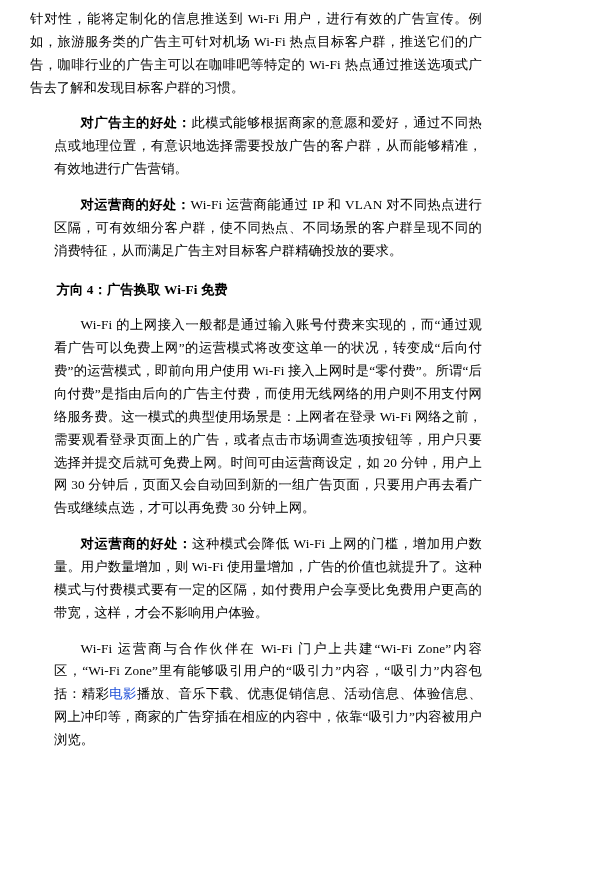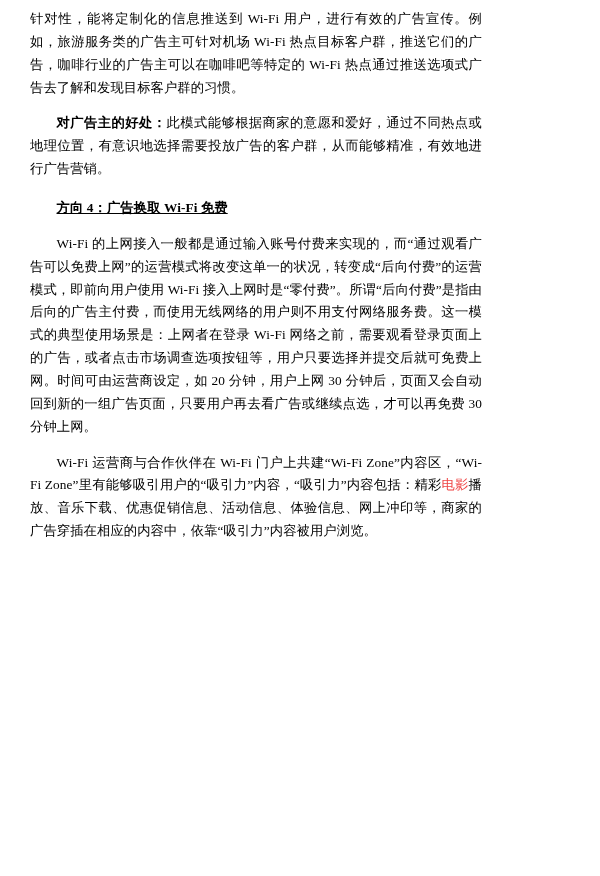--- a/index.html
+++ b/index.html
@@ -24,49 +24,51 @@
   p {
     margin: 0 0 13px 0;
     font-size: 13.3px;
     line-height: 1.72;
     text-align: justify;
     text-justify: inter-ideograph;
     letter-spacing: 0.1px;
   }
   p.indent {
     text-indent: 2em;
+    margin-left: 24px;
   }
   .heading {
     margin: 16px 0 13px 0;
     text-indent: 2em;
     font-size: 13.3px;
     font-weight: bold;
     line-height: 1.72;
-    text-decoration: underline;
   }
   .b {
     font-weight: bold;
   }
   .link {
-    color: #ef4444;
+    color: #1d4ed8;
     text-decoration: none;
   }
 </style>
 </head>
 <body>
 
 <div class="page">
 
   <p class="paragraph">针对性，能将定制化的信息推送到 Wi-Fi 用户，进行有效的广告宣传。例如，旅游服务类的广告主可针对机场 Wi-Fi 热点目标客户群，推送它们的广告，咖啡行业的广告主可以在咖啡吧等特定的 Wi-Fi 热点通过推送选项式广告去了解和发现目标客户群的习惯。</p>
 
   <p class="paragraph indent"><span class="b">对广告主的好处：</span><span>此模式能够根据商家的意愿和爱好，通过不同热点或地理位置，有意识地选择需要投放广告的客户群，从而能够精准，有效地进行广告营销。</span></p>
 
+  <p class="paragraph indent"><span class="b">对运营商的好处：</span><span>Wi-Fi 运营商能通过 IP 和 VLAN 对不同热点进行区隔，可有效细分客户群，使不同热点、不同场景的客户群呈现不同的消费特征，从而满足广告主对目标客户群精确投放的要求。</span></p>
 
   <p class="heading">方向 4：广告换取 Wi-Fi 免费</p>
 
   <p class="paragraph indent">Wi-Fi 的上网接入一般都是通过输入账号付费来实现的，而“通过观看广告可以免费上网”的运营模式将改变这单一的状况，转变成“后向付费”的运营模式，即前向用户使用 Wi-Fi 接入上网时是“零付费”。所谓“后向付费”是指由后向的广告主付费，而使用无线网络的用户则不用支付网络服务费。这一模式的典型使用场景是：上网者在登录 Wi-Fi 网络之前，需要观看登录页面上的广告，或者点击市场调查选项按钮等，用户只要选择并提交后就可免费上网。时间可由运营商设定，如 20 分钟，用户上网 30 分钟后，页面又会自动回到新的一组广告页面，只要用户再去看广告或继续点选，才可以再免费 30 分钟上网。</p>
 
 
+  <p class="paragraph indent"><span class="b">对运营商的好处：</span><span>这种模式会降低 Wi-Fi 上网的门槛，增加用户数量。用户数量增加，则 Wi-Fi 使用量增加，广告的价值也就提升了。这种模式与付费模式要有一定的区隔，如付费用户会享受比免费用户更高的带宽，这样，才会不影响用户体验。</span></p>
 
 
   <p class="paragraph indent"><span>Wi-Fi 运营商与合作伙伴在 Wi-Fi 门户上共建“Wi-Fi Zone”内容区，“Wi-Fi Zone”里有能够吸引用户的“吸引力”内容，“吸引力”内容包括：精彩</span><a class="link" href="#">电影</a><span>播放、音乐下载、优惠促销信息、活动信息、体验信息、网上冲印等，商家的广告穿插在相应的内容中，依靠“吸引力”内容被用户浏览。</span></p>
 
 </div>
 
 </body></html>

